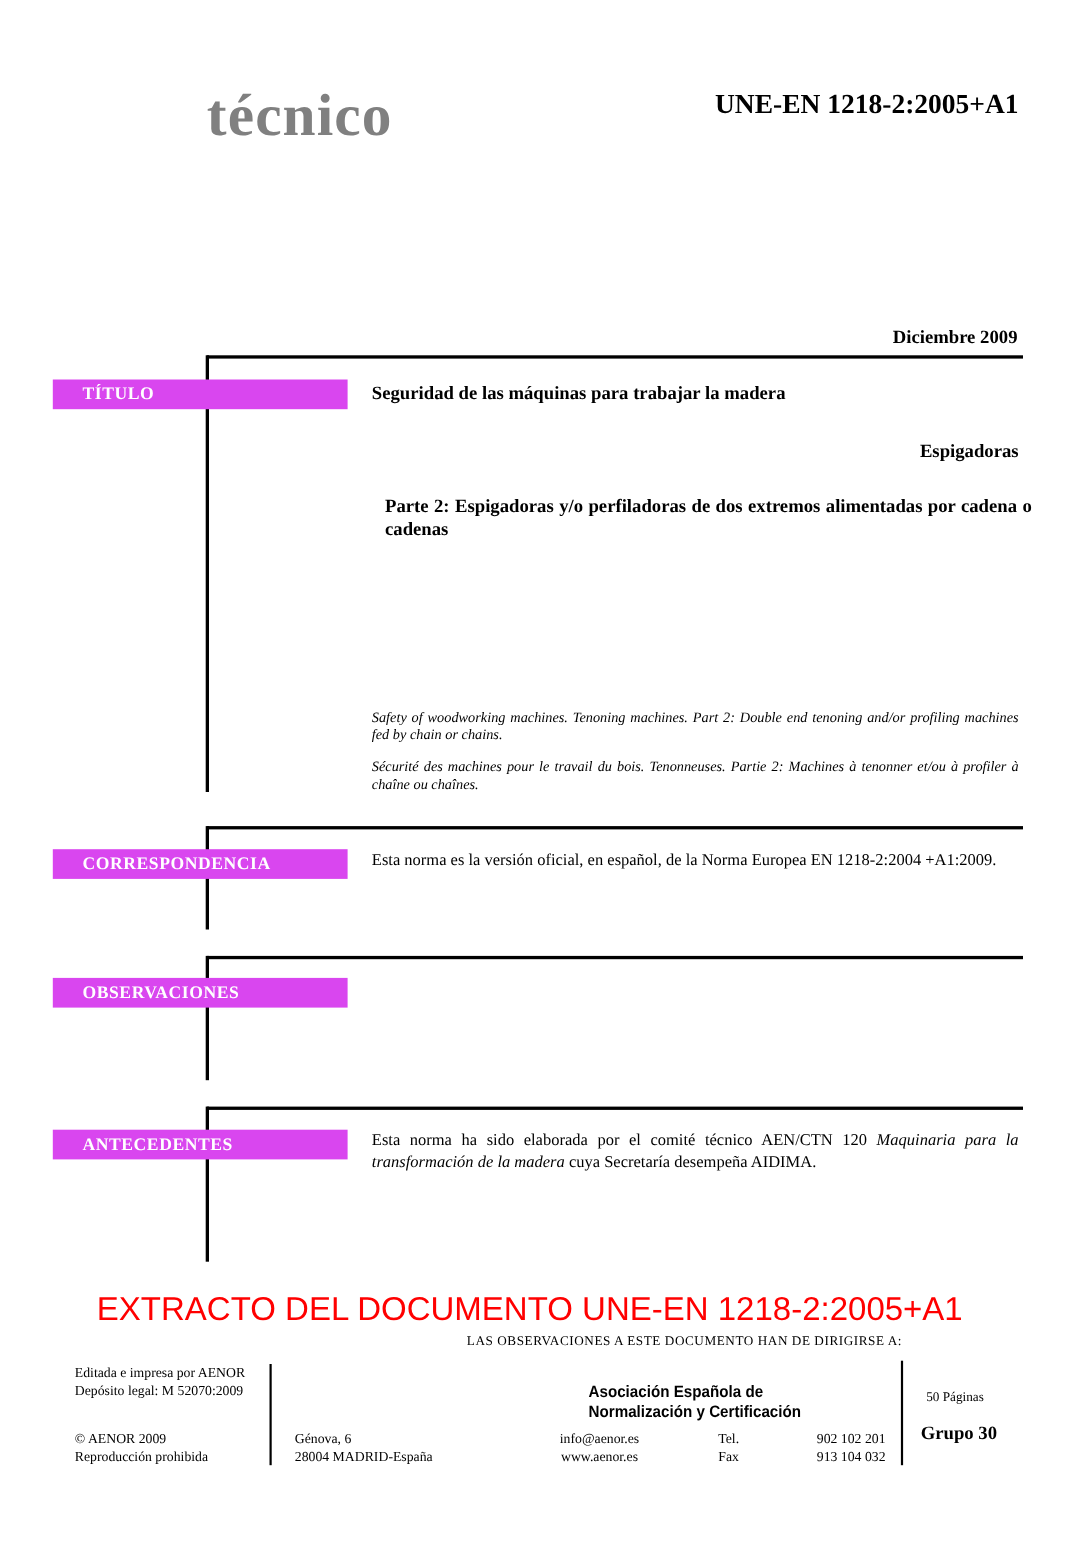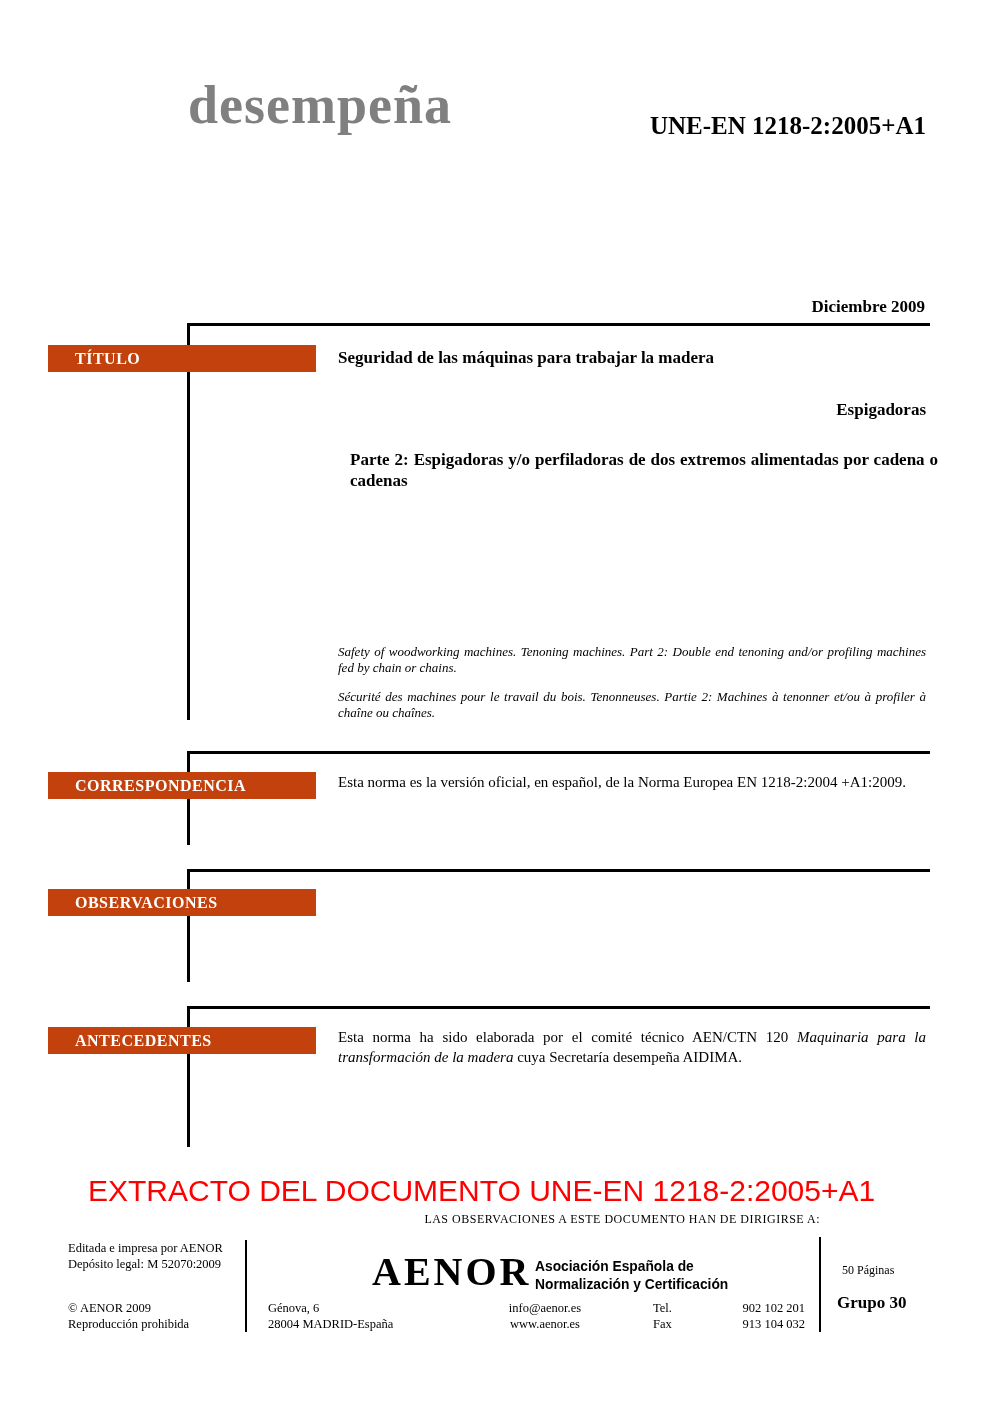--- a/index.html
+++ b/index.html
@@ -12,32 +12,32 @@
     overflow:hidden;
   }
   
   .brand{
     position:absolute;left:188px;top:76px;
     font-size:54px;line-height:58px;font-weight:bold;
     color:#808080;letter-spacing:1px;
   }
   .doc-code{
     position:absolute;right:66px;top:82px;
-    font-size:25px;font-weight:bold;text-align:right;margin-top:30px;
+    font-size:25px;font-weight:bold;text-align:right;
   }
   .date{
     position:absolute;right:67px;top:297px;
     font-size:17px;font-weight:bold;
   }
   
   .hrule{position:absolute;left:188px;width:742px;height:3px;background:#000;}
   .vrule{position:absolute;left:187px;width:3px;background:#000;}
   .label-box{
     position:absolute;left:48px;width:241px;height:27px;
-    background:#c2410c;color:#fff;
+    background:#d946ef;color:#fff;
     font-size:16px;font-weight:bold;
     line-height:27px;padding-left:27px;
     letter-spacing:0.5px;
   }
   .content{
     position:absolute;left:338px;width:588px;
   }
   .t-bold{font-size:17px;font-weight:bold;line-height:21px;}
   .t-just{text-align:justify;margin-left:12px;}
   .t-italic{font-size:13px;font-style:italic;line-height:16px;text-align:justify;}
@@ -74,21 +74,21 @@
   .f-telfax .row{display:flex;justify-content:space-between;}
   .f-pages{position:absolute;left:842px;top:1263px;font-size:12px;}
   .f-group{position:absolute;left:837px;top:1293px;font-size:17px;font-weight:bold;}
 </style>
 </head>
 <body>
 
 <div class="page">
 
   <div class="brand">
-    <div>desempeña</div>
+    <div>técnico</div>
   </div>
   <div class="doc-code">UNE-EN 1218-2:2005+A1</div>
   <div class="date">Diciembre 2009</div>
 
   <div class="hrule" style="top:323px;"></div>
   <div class="vrule" style="top:323px;height:397px;"></div>
   <div class="label-box" style="top:345px;">TÍTULO</div>
 
   <div class="content t-bold" style="top:347px;">Seguridad de las máquinas para trabajar la madera</div>
   <div class="content t-bold" style="top:399px;text-align:right;">Espigadoras</div>
@@ -119,21 +119,20 @@
   <div class="foot f-left2">
     <div>© AENOR 2009</div>
     <div>Reproducción prohibida</div>
   </div>
 
   <div class="f-div1"></div>
   <div class="f-div2"></div>
 
   <div class="f-notice">LAS OBSERVACIONES A ESTE DOCUMENTO HAN DE DIRIGIRSE A:</div>
 
-  <div class="f-logo">AENOR</div>
   <div class="f-logosub">
     <div>Asociación Española de</div>
     <div>Normalización y Certificación</div>
   </div>
 
   <div class="foot f-addr">
     <div>Génova, 6</div>
     <div>28004 MADRID-España</div>
   </div>
   <div class="foot f-web">

